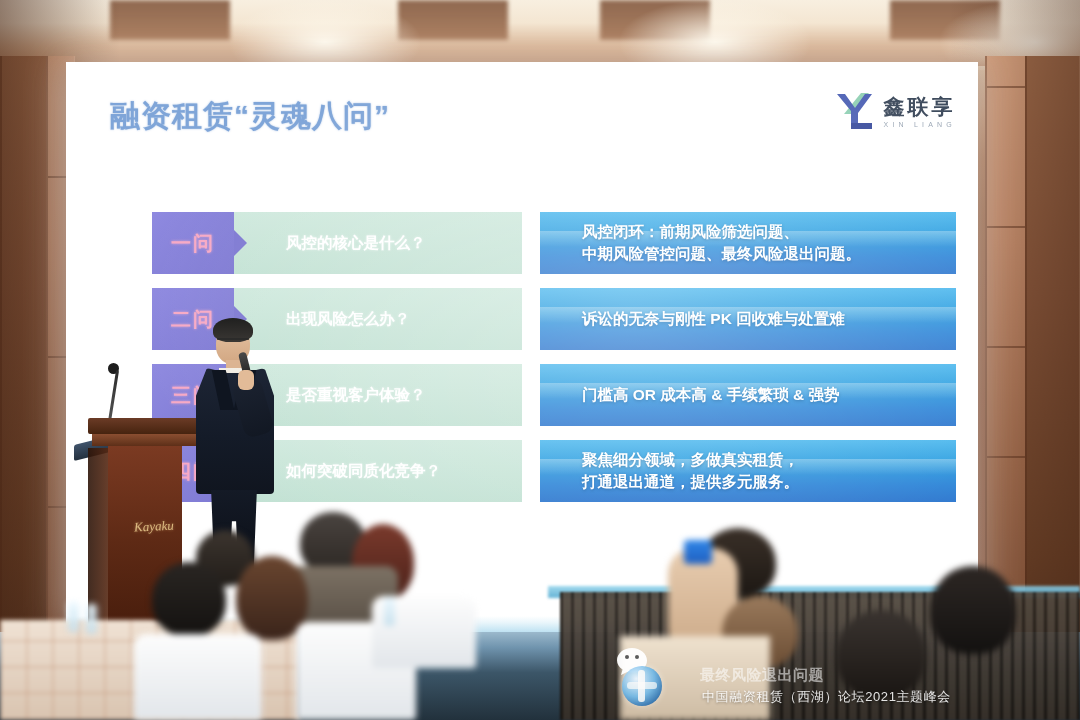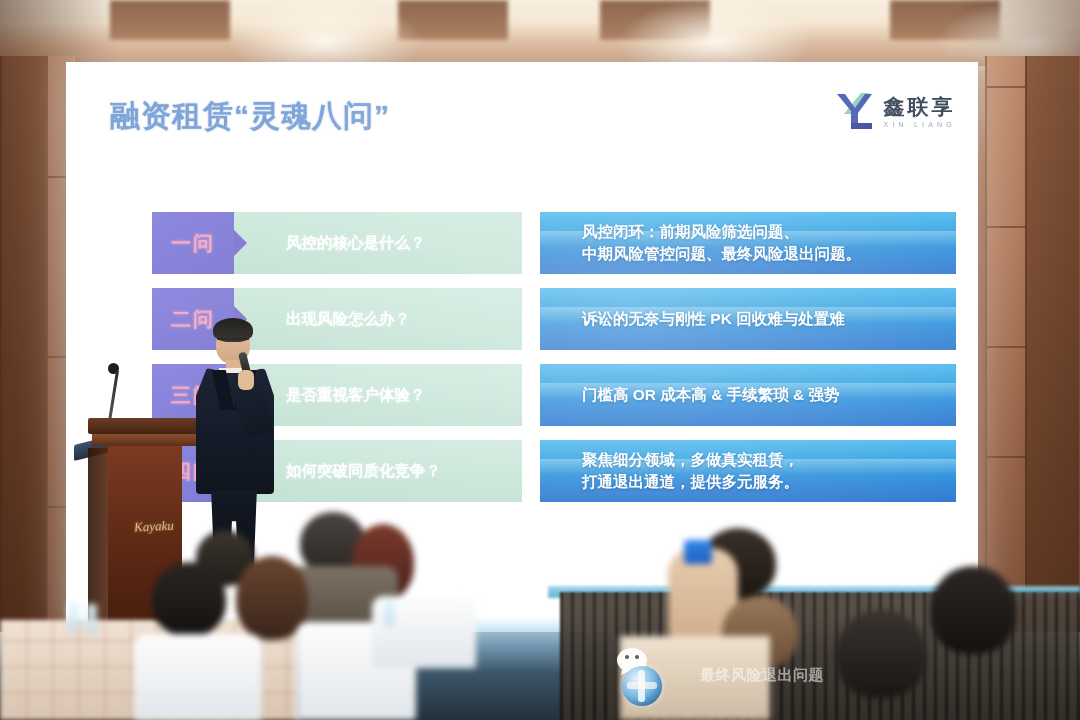--- a/index.html
+++ b/index.html
@@ -460,15 +460,16 @@
   <div class="wm">
     <div class="wm-wechat">
       <svg viewBox="0 0 44 36" width="44" height="36">
         <path d="M16 2C7.7 2 1 7.5 1 14.2c0 3.8 2.2 7.2 5.6 9.4L5 29l6-3.1c1.6.4 3.3.7 5 .7 8.3 0 15-5.5 15-12.2S24.3 2 16 2z" fill="#ffffff" opacity="0.95"></path>
         <circle cx="11" cy="11" r="2" fill="#5b5b5b"></circle>
         <circle cx="21" cy="11" r="2" fill="#5b5b5b"></circle>
       </svg>
     </div>
     <div class="wm-globe"></div>
     <div class="wm-ghost">最终风险退出问题</div>
+    <div class="wm-sub">中国融资租赁（西湖）论坛2021主题峰会</div>
   </div>
 
 </div>
 
 </body></html>

